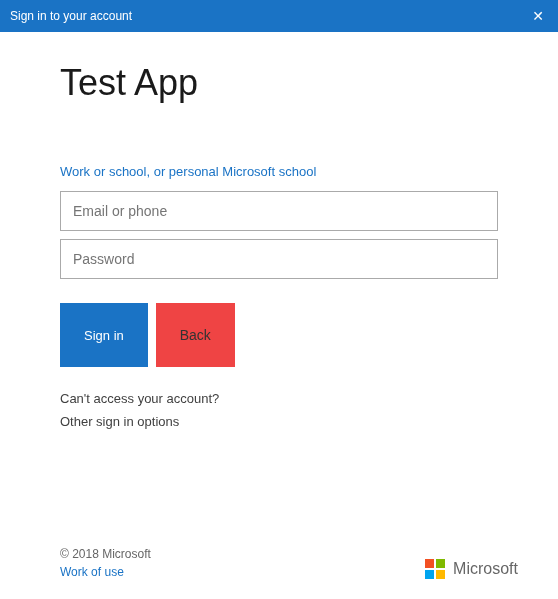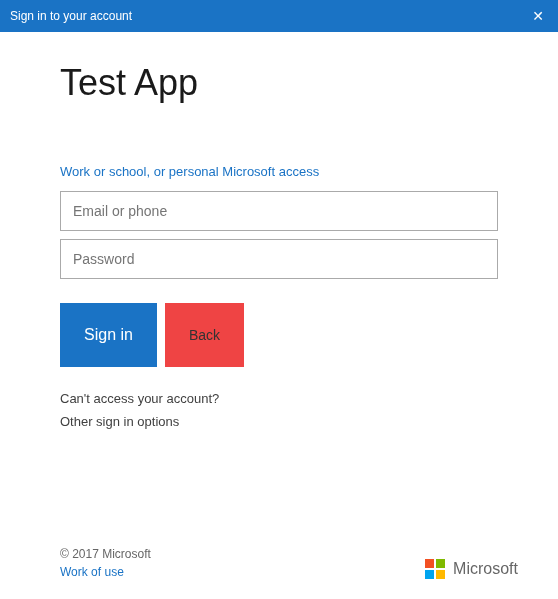--- a/index.html
+++ b/index.html
@@ -81,21 +81,21 @@
       gap: 8px;
       margin-top: 16px;
       margin-bottom: 24px;
     }
 
     .btn-signin {
       background: #1a73c5;
       color: white;
       border: none;
       padding: 10px 24px;
-      font-size: 16px;
+      font-size: 13px;
       cursor: pointer;
       font-family: 'Segoe UI', Arial, sans-serif;
     }
 
     .btn-back {
       background: #ef4444;
       color: #333;
       border: none;
       padding: 24px 24px;
       font-size: 14px;
@@ -176,41 +176,41 @@
 <div class="title-bar">
   <span class="title-bar-text">Sign in to your account</span>
   <span class="title-bar-close">✕</span>
 </div>
 
 <div class="main-content">
 
   <h1 class="app-title">Test App</h1>
 
   <p class="subtitle">
-    <span>Work or school, or personal </span><span style="color:#1a73c5;">Microsoft</span><span> access</span>
+    <span>Work or school, or personal </span><span style="color:#1a73c5;">Microsoft</span><span> school</span>
   </p>
 
   <input type="text" class="input-field" placeholder="Email or phone" style="">
 
   <input type="password" class="input-field" placeholder="Password" style="">
 
   <div class="buttons-row">
     <button class="btn-signin">Sign in</button>
     <button class="btn-back">Back</button>
   </div>
 
   <a class="link">Can't access your account?</a>
 
   <a class="link">Other sign in options</a>
 
 </div>
 
 <div class="footer">
   <div class="footer-left">
-    <span>© 2017 Microsoft</span>
+    <span>© 2018 Microsoft</span>
     <div class="footer-links">
       <a class="footer-link">Work of use</a>
     </div>
   </div>
 
   <div class="footer-right">
     <div class="microsoft-logo">
       <div class="ms-square ms-red"></div>
       <div class="ms-square ms-green"></div>
       <div class="ms-square ms-blue"></div>

